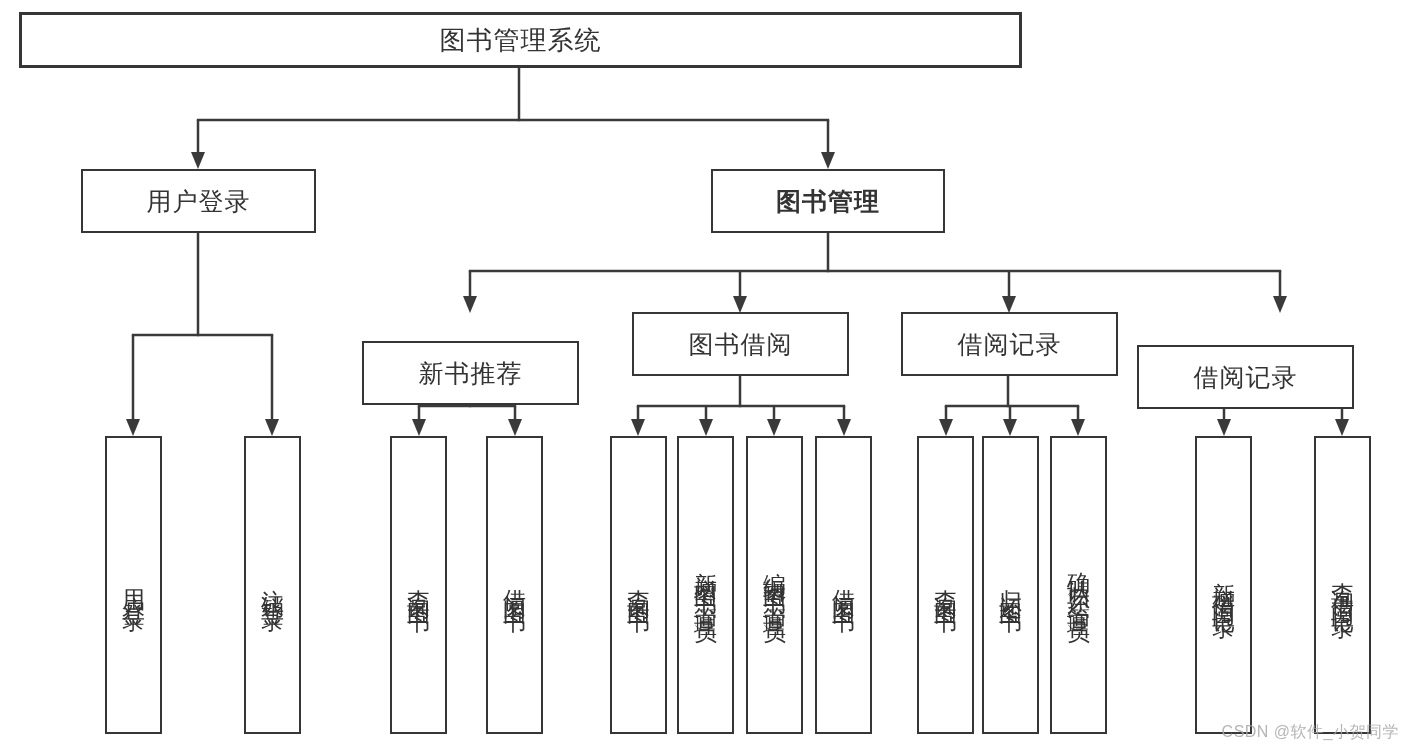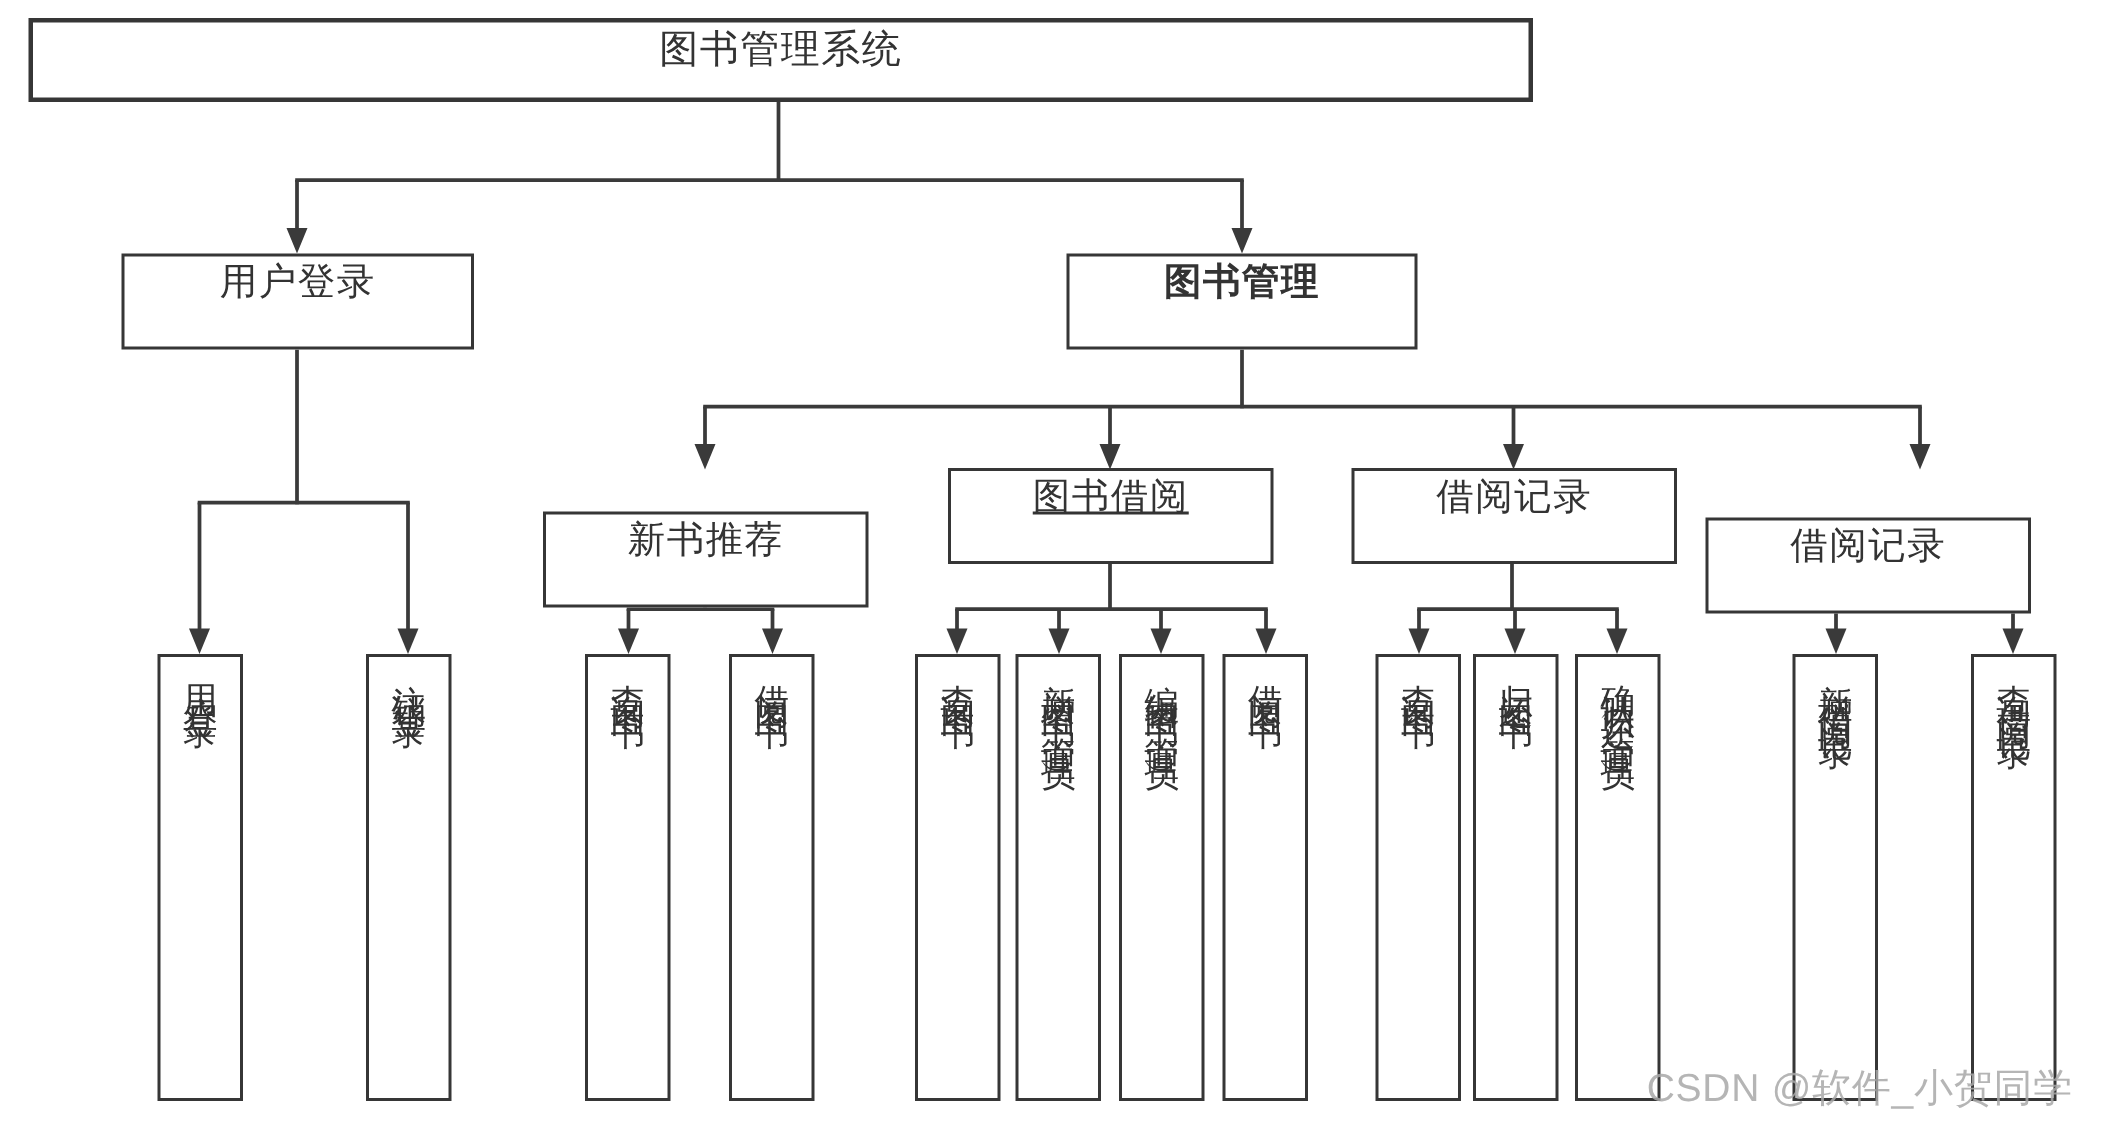--- a/index.html
+++ b/index.html
@@ -20,38 +20,38 @@
     left: 0; top: 0;
     width: 1405px;
     height: 747px;
   }
   .node {
     position: absolute;
     box-sizing: border-box;
     background: #ffffff;
     border: 2.5px solid #363636;
     display: flex;
-    align-items: flex-start;
+    align-items: center;
     justify-content: center;
     color: #333333;
     font-size: 25px;
     letter-spacing: 1px;
     white-space: nowrap;
   }
   .node.root {
     left: 19px; top: 12px; width: 1003px; height: 56px;
     border-width: 3px;
     font-size: 26px;
   }
   .node.lvl1-user  { left: 81px;  top: 169px; width: 235px; height: 64px; }
   .node.lvl1-mgmt  { left: 711px; top: 169px; width: 234px; height: 64px; font-weight: bold; }
 
   .node.lvl2 { top: 312px; width: 217px; height: 64px; }
   .node.lvl2-rec     { left: 362px; margin-top: 29px; }
-  .node.lvl2-borrow  { left: 632px; text-decoration: underline; }
+  .node.lvl2-borrow  { left: 632px; }
   .node.lvl2-current { left: 901px; }
   .node.lvl2-record  { left: 1137px; margin-top: 33px; }
 
   .node.leaf { top: 436px; width: 57px; height: 298px; }
   .leaf-text {
     writing-mode: vertical-rl;
     text-orientation: mixed;
     font-size: 23px;
     letter-spacing: 7px;
     color: #333333;
@@ -66,23 +66,23 @@
   .leaf.l-c3 { left: 746px; }
   .leaf.l-c4 { left: 815px; }
   .leaf.l-d1 { left: 917px; }
   .leaf.l-d2 { left: 982px; }
   .leaf.l-d3 { left: 1050px; }
   .leaf.l-e1 { left: 1195px; }
   .leaf.l-e2 { left: 1314px; }
 
   .watermark {
     position: absolute;
-    right: 23px;
+    right: 6px;
     bottom: 4px;
-    font-size: 26px;
+    font-size: 16px;
     color: rgba(168,168,168,0.85);
     letter-spacing: 0.5px;
     z-index: 10;
     white-space: nowrap;
     margin-left: 39px;
   }
 </style>
 </head>
 <body>
 

